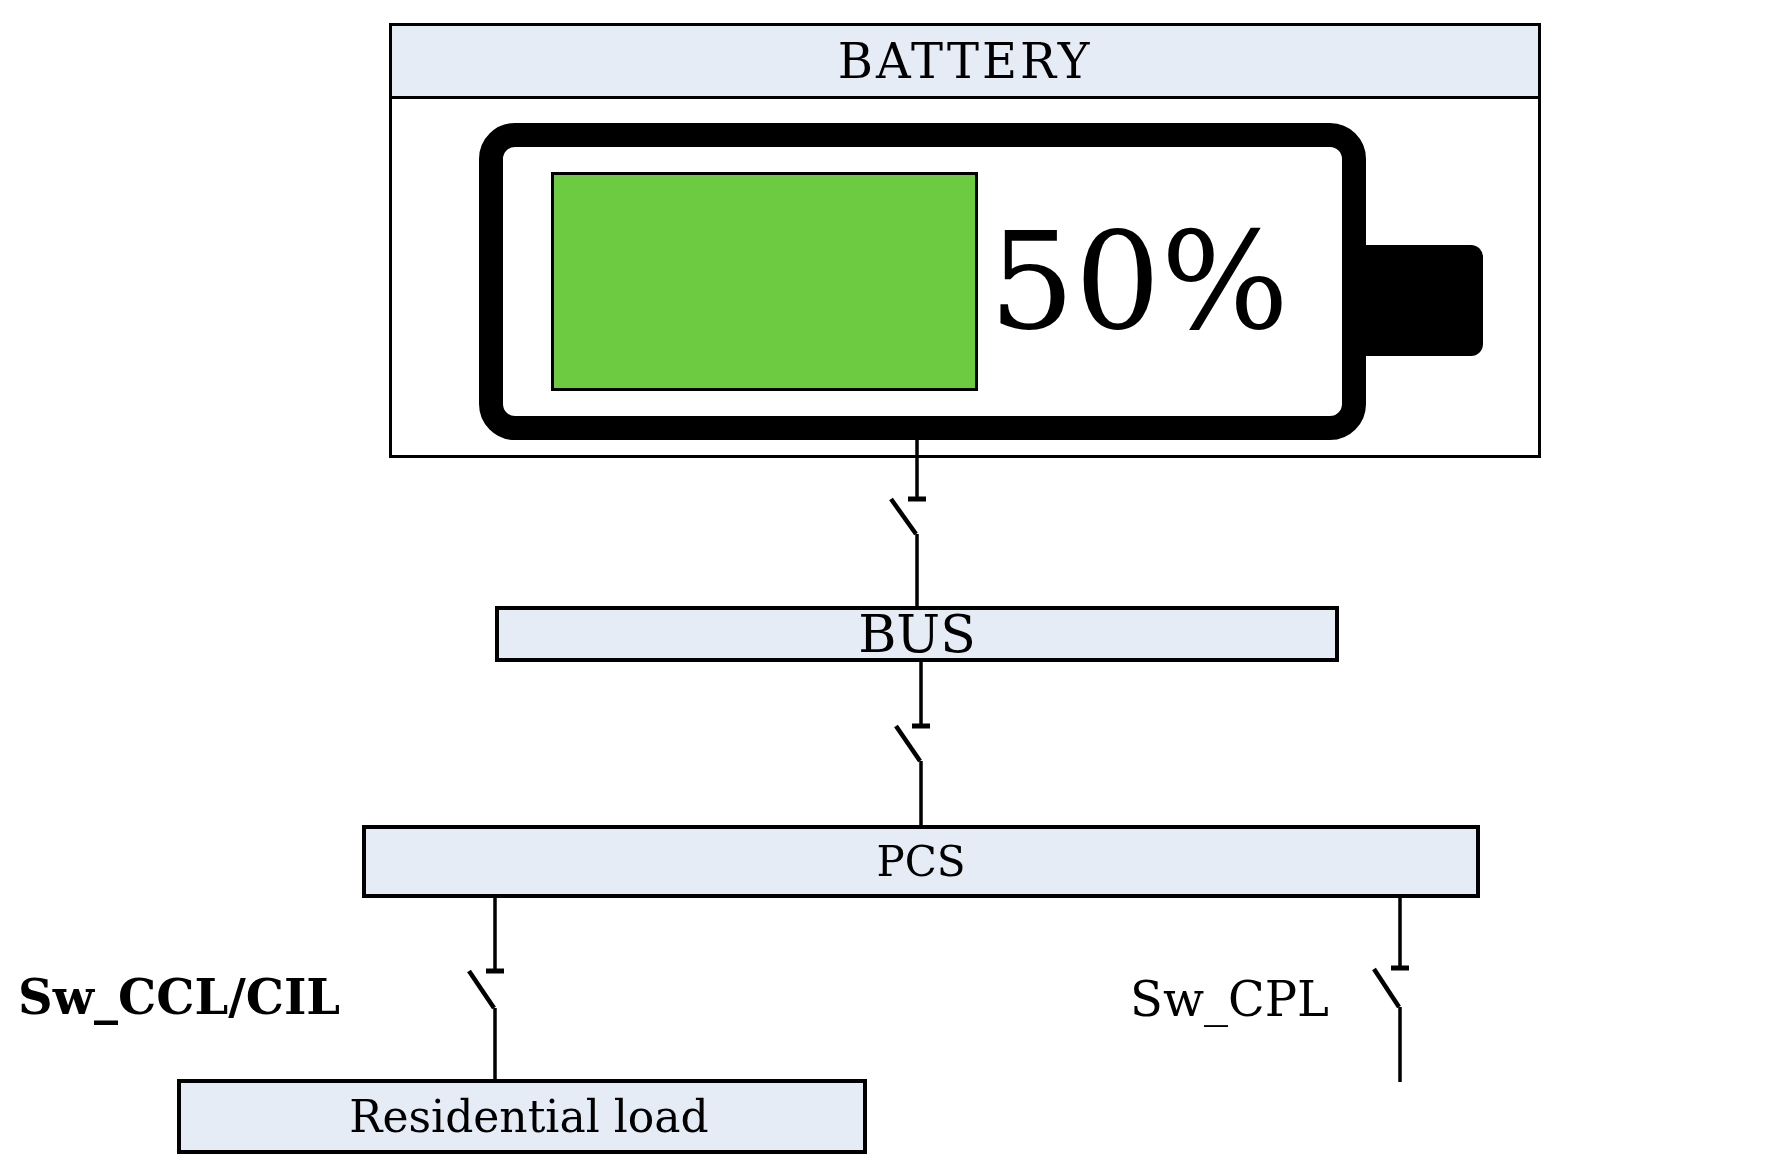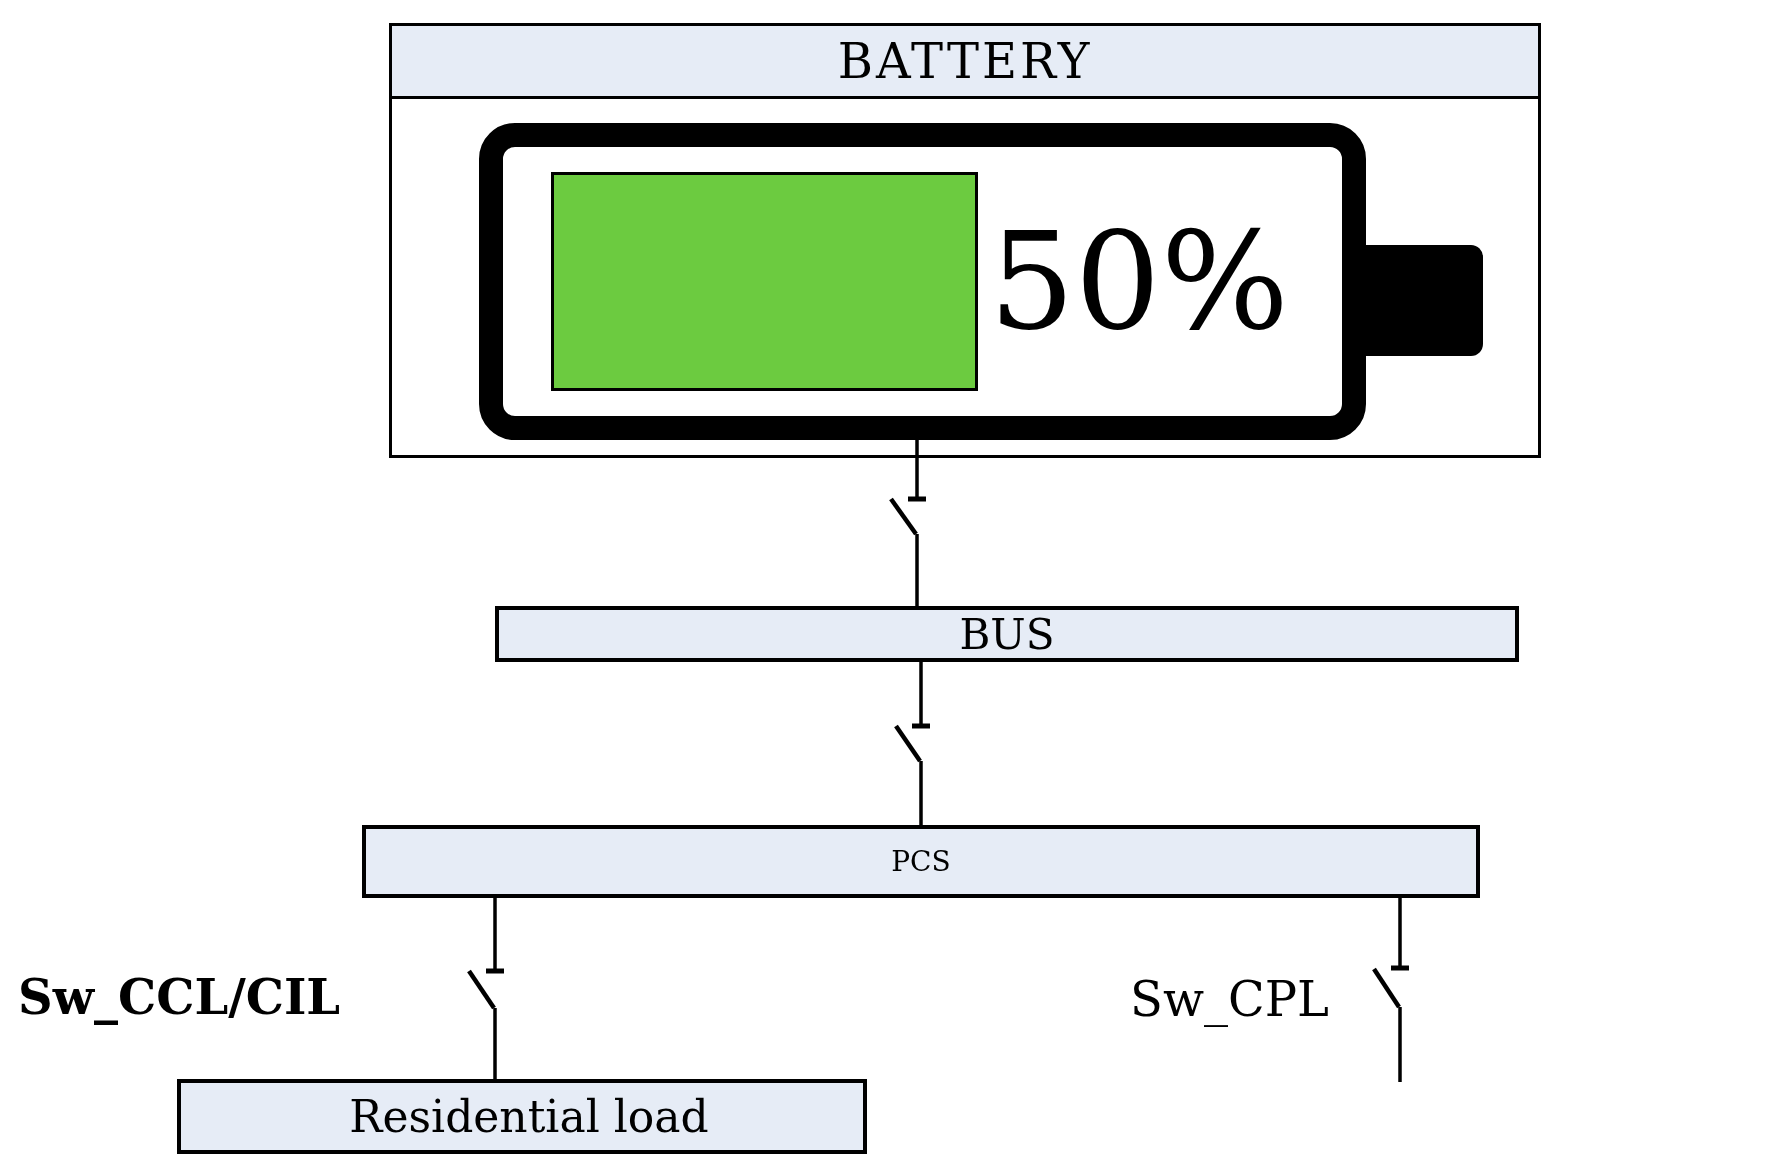--- a/index.html
+++ b/index.html
@@ -38,22 +38,22 @@
   #battery-terminal{
     position:absolute;left:974px;top:219px;width:117px;height:111px;
     background:var(--line,#000);border-radius:0 12px 12px 0;
   }
   
   .node-box{
     position:absolute;box-sizing:border-box;
     background:var(--box-fill,#e6ecf6);border:4px solid var(--line,#000);
     display:flex;align-items:center;justify-content:center;
   }
-  #bus-box {left:495px;top:606px;width:1024px;height:56px;font-size:42px;}
-  #pcs-box {left:362px;top:825px;width:1118px;height:73px;font-size:28px;}
+  #bus-box {left:495px;top:606px;width:844px;height:56px;font-size:52px;}
+  #pcs-box {left:362px;top:825px;width:1118px;height:73px;font-size:42px;}
   #residential-box{left:177px;top:1079px;width:690px;height:75px;font-size:44px;padding-left:14px;}
   #gristmill-box {left:1027px;top:1080px;width:745px;height:73px;font-size:44px;}
   
   .sw-label{position:absolute;font-size:48px;line-height:1;white-space:nowrap;}
   #sw-left-label {left:18px;top:973px;font-weight:bold;}
   #sw-right-label{left:1130px;top:975px;}
   
   #wires{position:absolute;left:0;top:0;width:1790px;height:1173px;pointer-events:none;}
   #wires path{stroke:var(--line,#000);fill:none;}
   #wires path.wire {stroke-width:3.5px;}

